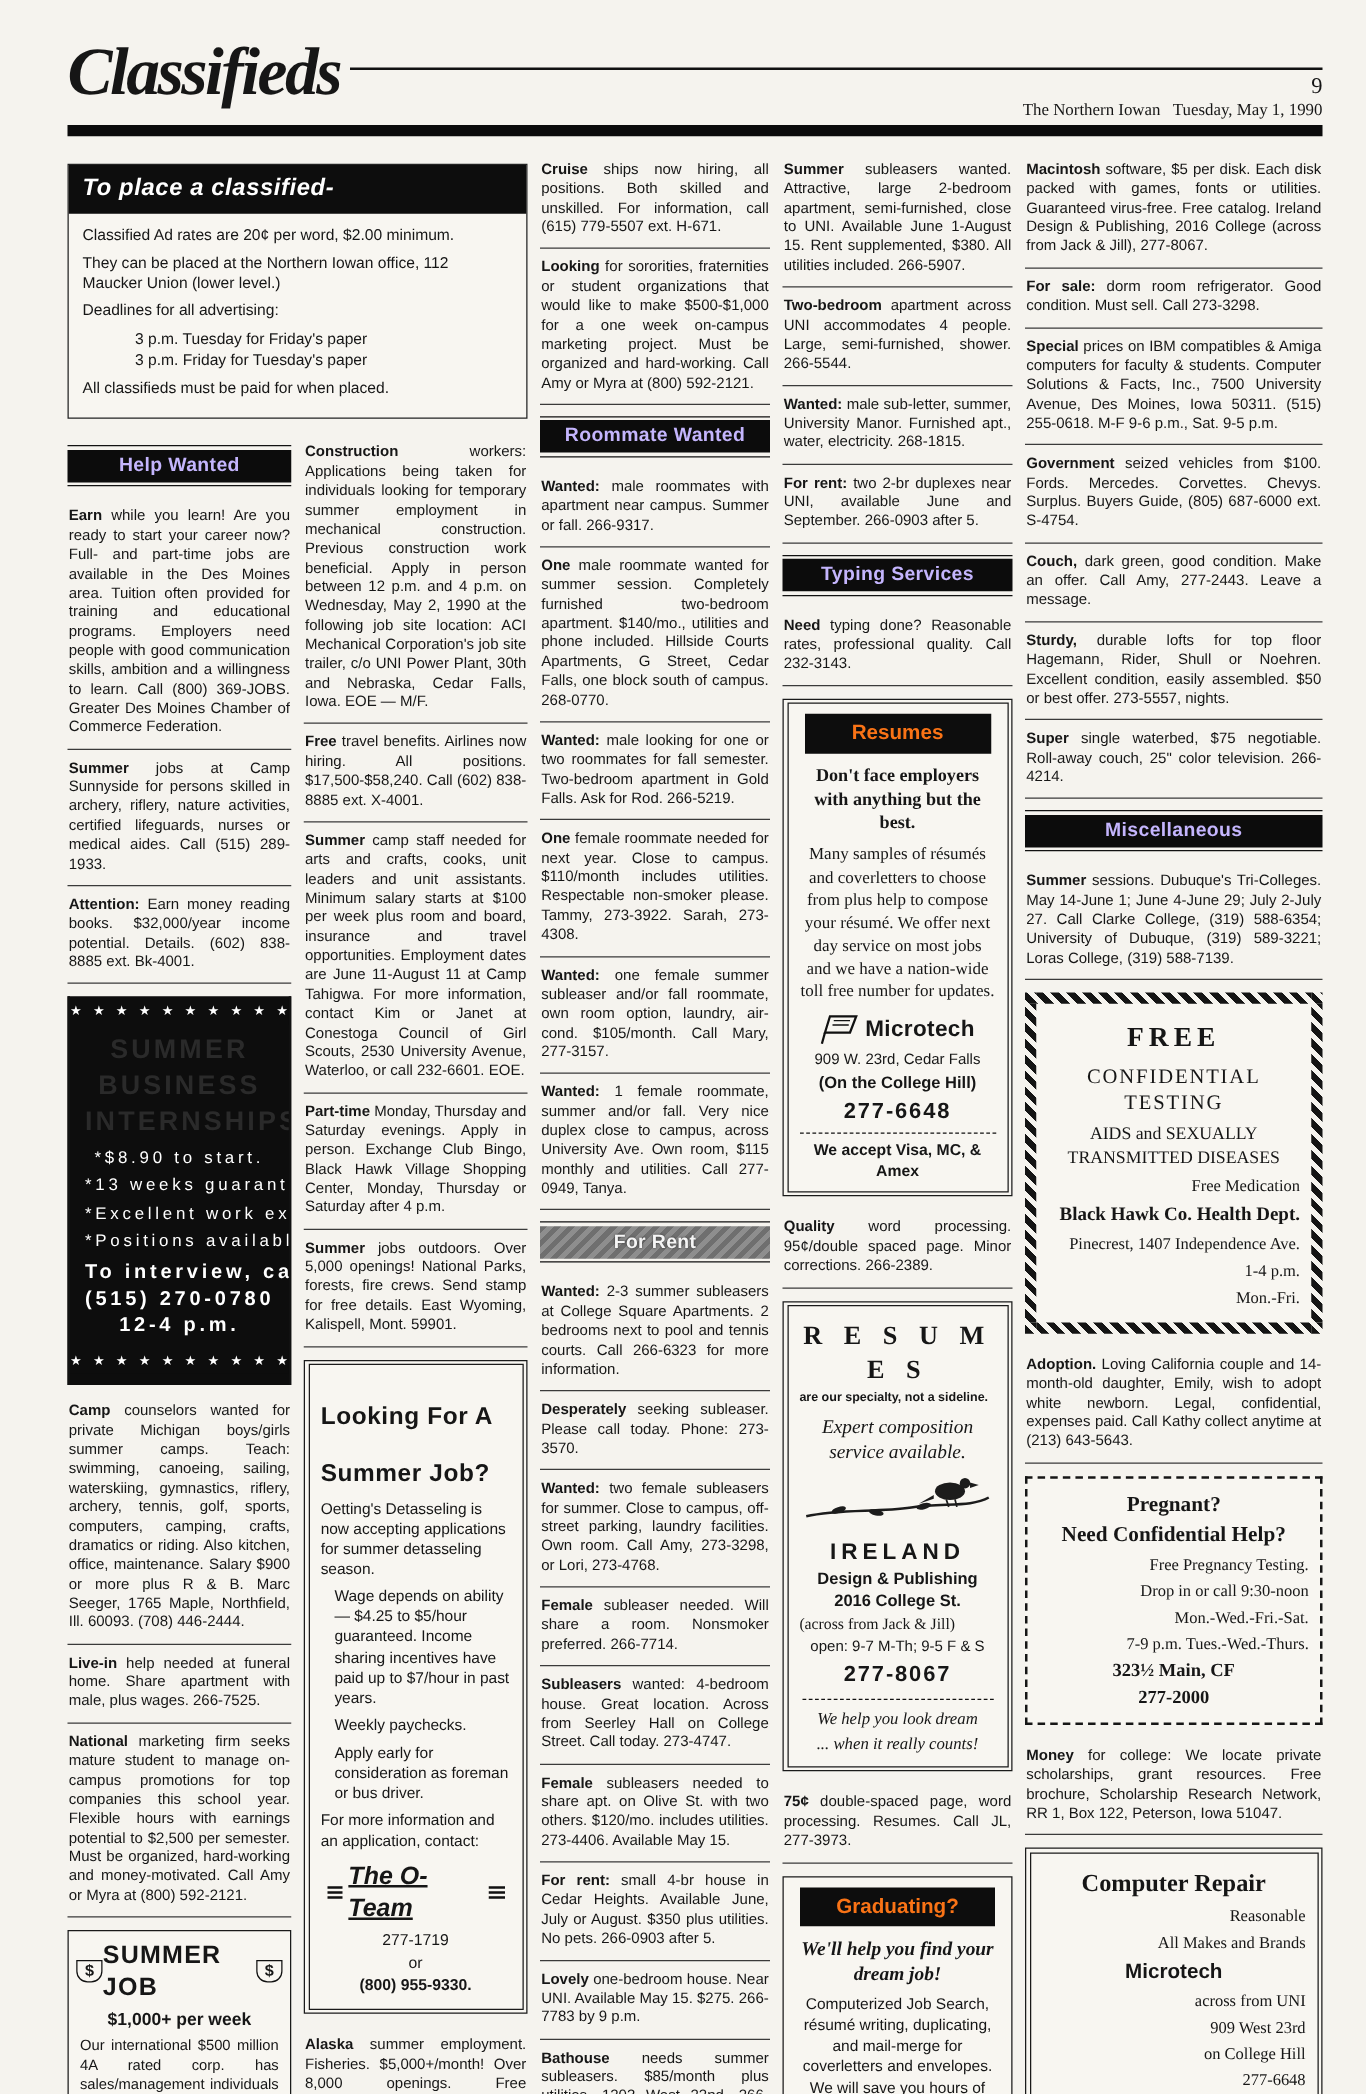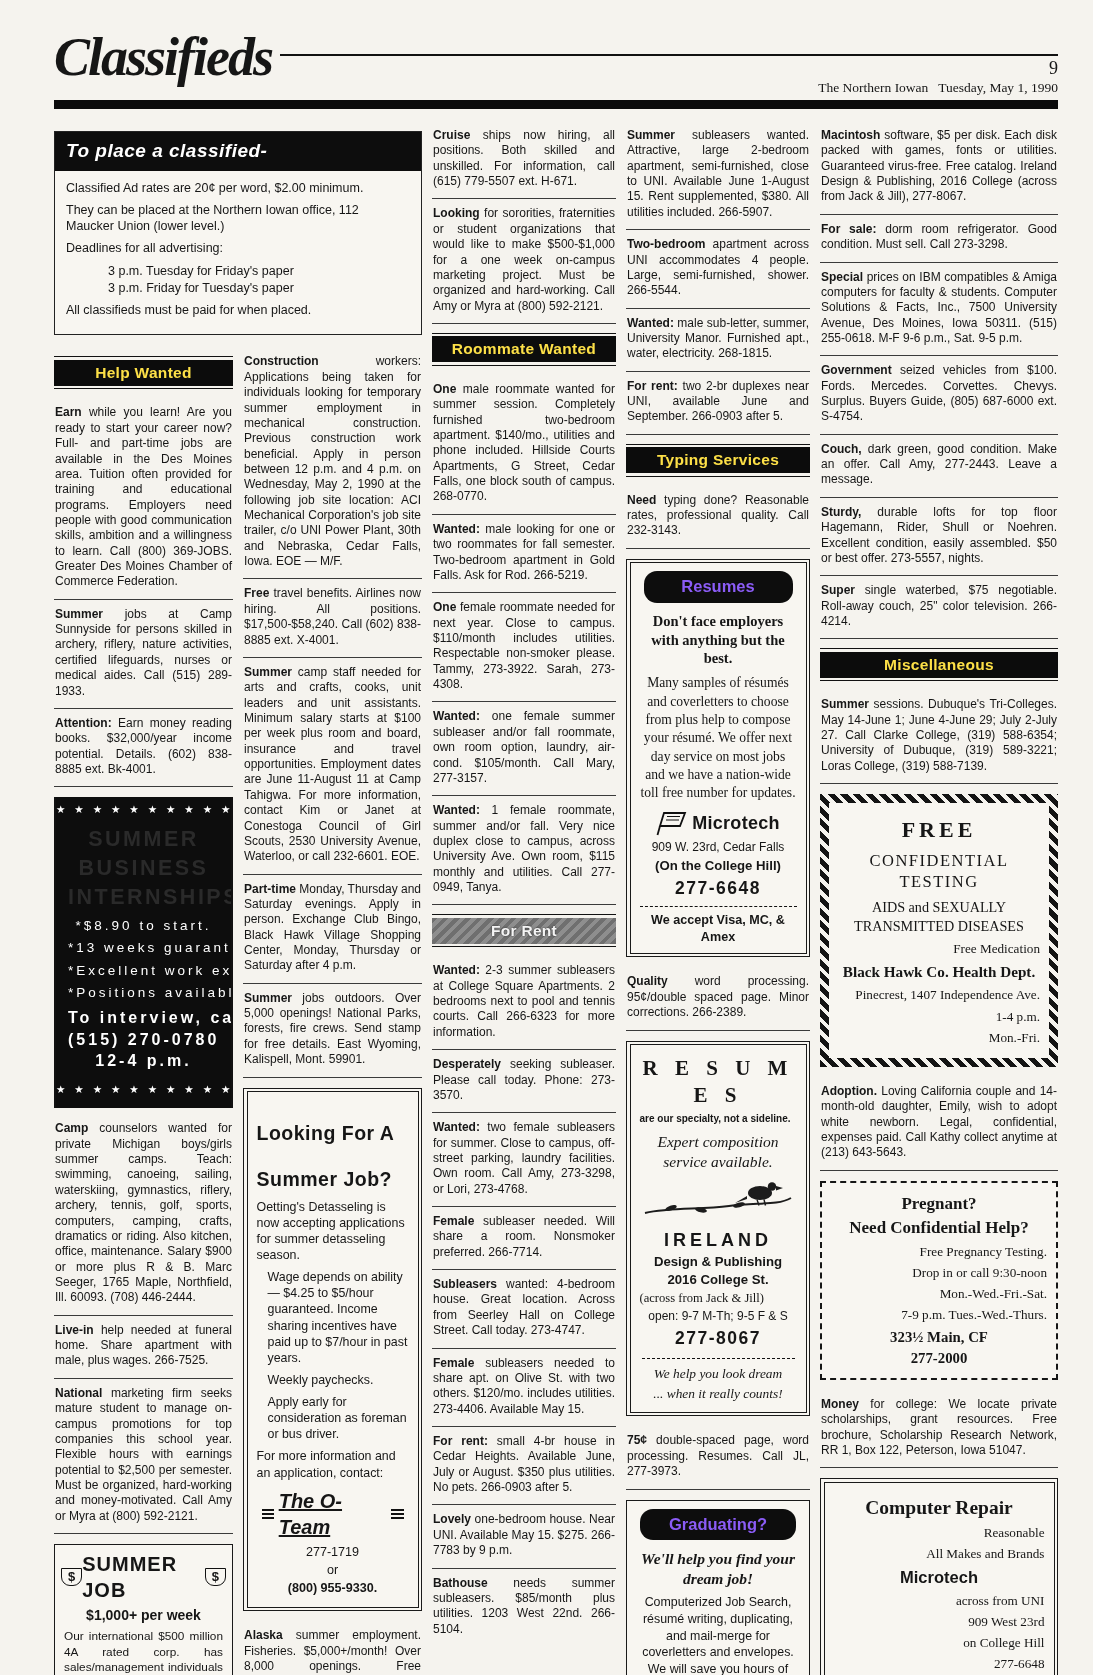--- a/index.html
+++ b/index.html
@@ -16,21 +16,21 @@
   
   .grid{display:flex;gap:10px;margin-top:12px;align-items:flex-start;}
   .left-pair{width:368px;flex:none;}
   .pair-cols{display:flex;gap:10px;margin-top:12px;}
   .pair-cols .col{width:179px;}
   .col{flex:none;}
   .col-3,.col-4{width:184px;}
   .col-5{width:238px;}
   
   .sect{border-top:1.6px solid #111;border-bottom:1.6px solid #111;padding:2.5px 0;margin:9px 0;}
-  .sbar{background:#0c0c0c;color:#fde047;text-align:center;font-weight:bold;font-size:15.5px;padding:4px 0;letter-spacing:.3px;}
+  .sbar{background:#0c0c0c;color:#c4b5fd;text-align:center;font-weight:bold;font-size:15.5px;padding:4px 0;letter-spacing:.3px;}
   .sect.shade .sbar{background:repeating-linear-gradient(135deg,#6f6f6f 0 4px,#8e8e8e 4px 8px);color:#f5f5f5;text-shadow:0 0 2px #2d2d2d;}
   
   .ad{font-size:12px;line-height:1.28;text-align:justify;padding:7px 1px 9px;border-bottom:1.2px solid #3a3a3a;}
   .col .ad:last-child{border-bottom:none;}
   .lead{font-weight:bold;}
   
   .box{margin:10px 0;background:#f8f6f1;}
   .box .rows{padding:8px 9px;}
   .box.double{border:1.2px solid #1a1a1a;padding:2.5px;}
   .box.double .rows{border:1.2px solid #1a1a1a;}
@@ -58,21 +58,21 @@
   .sj-sub{text-align:center;font-weight:bold;font-size:14px;margin:3px 0 2px;}
   .body{font-size:11.8px;text-align:justify;margin:5px 0;}
   .body2{font-size:12.4px;margin:6px 0;}
   .body3{font-size:12.4px;margin:6px 0 6px 11px;}
   .c{text-align:center;font-size:12px;margin:2px 0;}
   .c2{text-align:center;font-size:12.6px;margin:2px 0;}
   .c2b{text-align:center;font-size:12.6px;font-weight:bold;margin:2px 0;}
   .lfs-t{font-weight:800;text-align:left;font-size:19.5px;letter-spacing:.5px;margin-top:21px;}
   .oteam{display:flex;align-items:center;justify-content:center;font-weight:900;font-style:italic;font-size:20px;margin:7px 0 4px;text-decoration:underline;}
   .oteam::before,.oteam::after{content:"";width:13px;border-top:2px solid #111;box-shadow:0 4px 0 #111,0 -4px 0 #111;margin:0 5px;}
-  .bar{background:#0d0d0d;color:#8b5cf6;text-align:center;font-weight:bold;font-size:16.5px;padding:5px 0;margin:0 4px 9px;border-radius:13px;}
+  .bar{background:#0d0d0d;color:#f97316;text-align:center;font-weight:bold;font-size:16.5px;padding:5px 0;margin:0 4px 9px;}
   .cbs{font-family:"Liberation Serif",serif;font-weight:bold;text-align:center;font-size:14.5px;margin:4px 6px;line-height:1.3;}
   .bodys{font-family:"Liberation Serif",serif;font-size:13.6px;text-align:center;margin:6px 0;line-height:1.35;}
   .icon-mt{display:flex;align-items:center;justify-content:center;gap:4px;margin:7px 0 2px;}
   .mt-name{font-weight:800;font-size:18px;letter-spacing:.3px;}
   .phone{text-align:center;font-weight:bold;font-size:17.5px;letter-spacing:1.5px;margin:3px 0;}
   .visa{border-top:1.6px dashed #111;font-weight:bold;text-align:center;font-size:12.6px;padding-top:5px;margin-top:6px;}
   .resumes-t{font-family:"Liberation Serif",serif;font-weight:bold;text-align:center;font-size:21px;letter-spacing:6px;margin:2px 0;}
   .cb2{font-weight:bold;text-align:left;font-size:10px;line-height:1.3;}
   .ci{font-family:"Liberation Serif",serif;font-style:italic;text-align:center;font-size:15.5px;margin:7px 0;line-height:1.3;}
   .icon-bird{text-align:center;margin:2px 0;}
@@ -80,21 +80,21 @@
   .cb{font-weight:bold;text-align:center;font-size:13.2px;margin:1px 0;}
   .ci2{text-align:left;font-size:12.6px;font-family:"Liberation Serif",serif;margin:2px 0;}
   .ci3{font-style:italic;text-align:center;font-size:13.4px;font-family:"Liberation Serif",serif;margin:2px 0;}
   .dots{border-top:1.4px dashed #111;margin:8px 2px 6px;}
   .cbi{font-family:"Liberation Serif",serif;font-style:italic;font-weight:bold;text-align:center;font-size:15.5px;margin:5px 0;line-height:1.3;}
   .bodyc{text-align:center;font-size:12.4px;margin:5px 0;line-height:1.35;}
   .free-t{font-family:"Liberation Serif",serif;font-weight:bold;text-align:center;font-size:22px;letter-spacing:4px;margin:5px 0;}
   .free-s{font-family:"Liberation Serif",serif;text-align:center;font-size:16.5px;letter-spacing:1.5px;margin:5px 0;}
   .cs{font-family:"Liberation Serif",serif;text-align:center;font-size:14.2px;margin:1px 0;}
   .cs2{font-family:"Liberation Serif",serif;text-align:right;font-size:13.2px;margin:4px 0;}
-  .cbs2{font-family:"Liberation Serif",serif;font-weight:bold;text-align:center;font-size:15.2px;margin:5px 0;}
+  .cbs2{font-family:"Liberation Serif",serif;font-weight:bold;text-align:right;font-size:15.2px;margin:5px 0;}
   .cb3{font-family:"Liberation Serif",serif;font-weight:bold;text-align:center;font-size:17px;margin:2px 0;}
   .cb4{font-family:"Liberation Serif",serif;font-weight:bold;text-align:center;font-size:14.8px;margin:2px 0;}
   .cr-t{font-family:"Liberation Serif",serif;font-weight:bold;text-align:center;font-size:19.5px;margin:4px 0;}
   .mt-t{text-align:center;font-weight:800;font-size:16.5px;margin:4px 0 2px;}
 </style>
 </head>
 <body>
 
 <div class="page">
   <div class="masthead">
@@ -185,20 +185,21 @@
             <div class="ad"><span class="lead">Alaska</span> summer employment. Fisheries. $5,000+/month! Over 8,000 openings. Free transportation. Room and board! No experience necessary. Start June 18th. Male or female. Send $6.95 to M &amp; L Research, Box 84008, Seattle, Wash. 98124. Satisfaction guaranteed.</div>
           </div>
       </div>
     </div>
     <div class="col col-3">
         <div class="ad"><span class="lead">Cruise</span> ships now hiring, all positions. Both skilled and unskilled. For information, call (615) 779-5507 ext. H-671.</div>
         <div class="ad"><span class="lead">Looking</span> for sororities, fraternities or student organizations that would like to make $500-$1,000 for a one week on-campus marketing project. Must be organized and hard-working. Call Amy or Myra at (800) 592-2121.</div>
         <div class="sect">
           <div class="sbar">Roommate Wanted</div>
         </div>
+        <div class="ad"><span class="lead">Wanted:</span> male roommates with apartment near campus. Summer or fall. 266-9317.</div>
         <div class="ad"><span class="lead">One</span> male roommate wanted for summer session. Completely furnished two-bedroom apartment. $140/mo., utilities and phone included. Hillside Courts Apartments, G Street, Cedar Falls, one block south of campus. 268-0770.</div>
         <div class="ad"><span class="lead">Wanted:</span> male looking for one or two roommates for fall semester. Two-bedroom apartment in Gold Falls. Ask for Rod. 266-5219.</div>
         <div class="ad"><span class="lead">One</span> female roommate needed for next year. Close to campus. $110/month includes utilities. Respectable non-smoker please. Tammy, 273-3922. Sarah, 273-4308.</div>
         <div class="ad"><span class="lead">Wanted:</span> one female summer subleaser and/or fall roommate, own room option, laundry, air-cond. $105/month. Call Mary, 277-3157.</div>
         <div class="ad"><span class="lead">Wanted:</span> 1 female roommate, summer and/or fall. Very nice duplex close to campus, across University Ave. Own room, $115 monthly and utilities. Call 277-0949, Tanya.</div>
         <div class="sect shade">
           <div class="sbar">For Rent</div>
         </div>
         <div class="ad"><span class="lead">Wanted:</span> 2-3 summer subleasers at College Square Apartments. 2 bedrooms next to pool and tennis courts. Call 266-6323 for more information.</div>
         <div class="ad"><span class="lead">Desperately</span> seeking subleaser. Please call today. Phone: 273-3570.</div>

